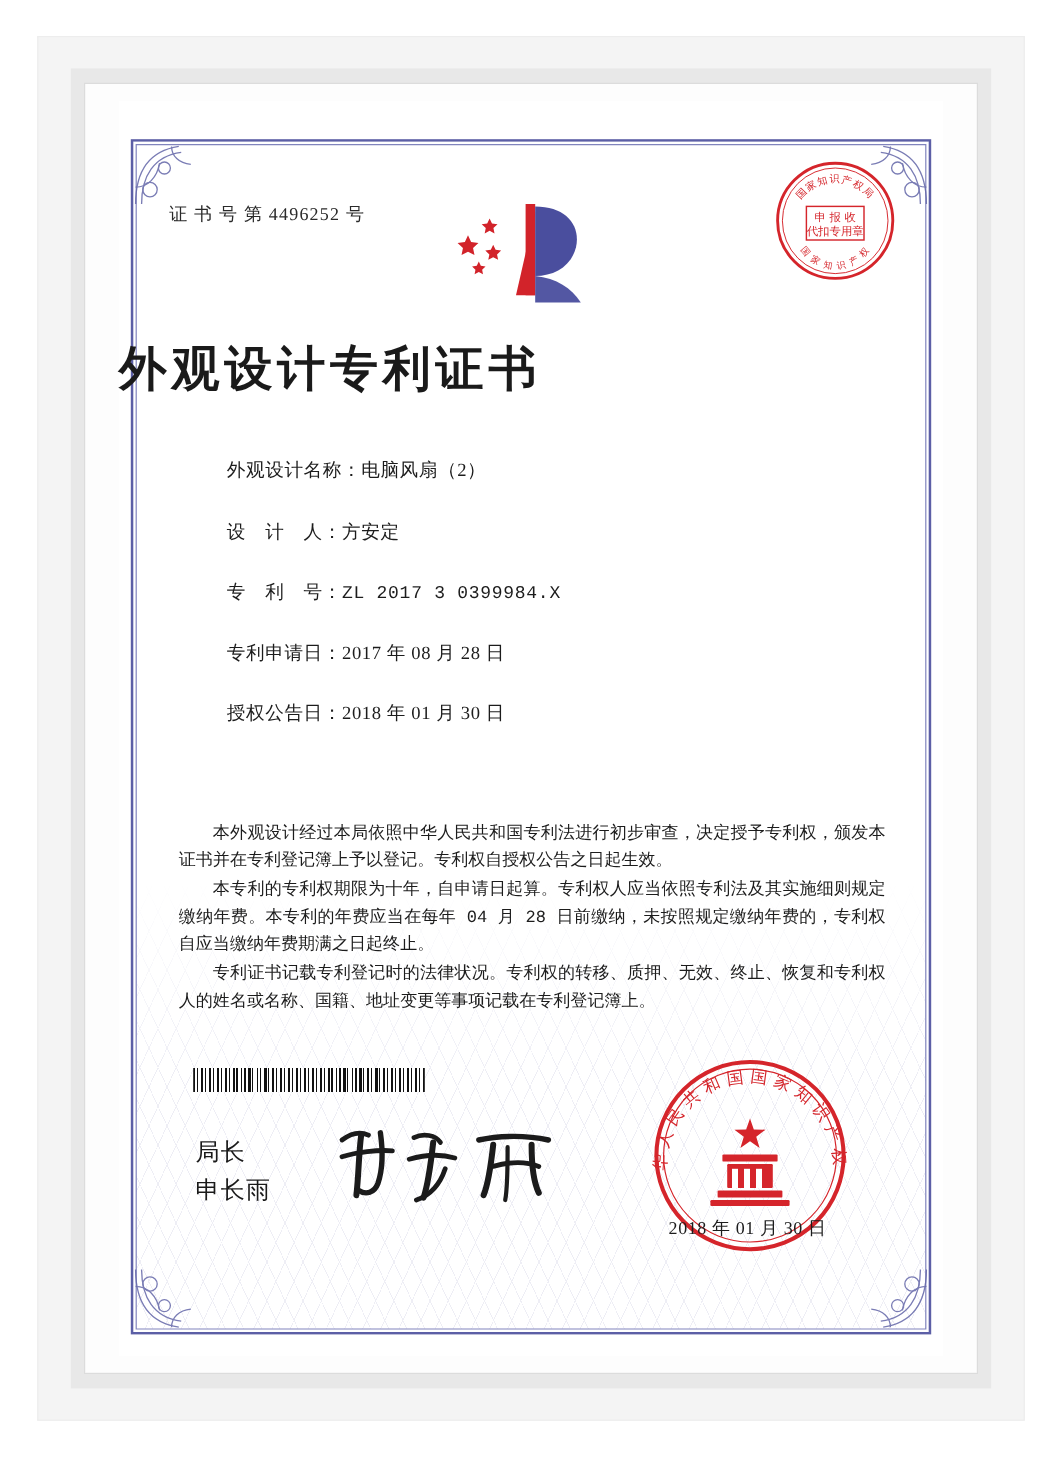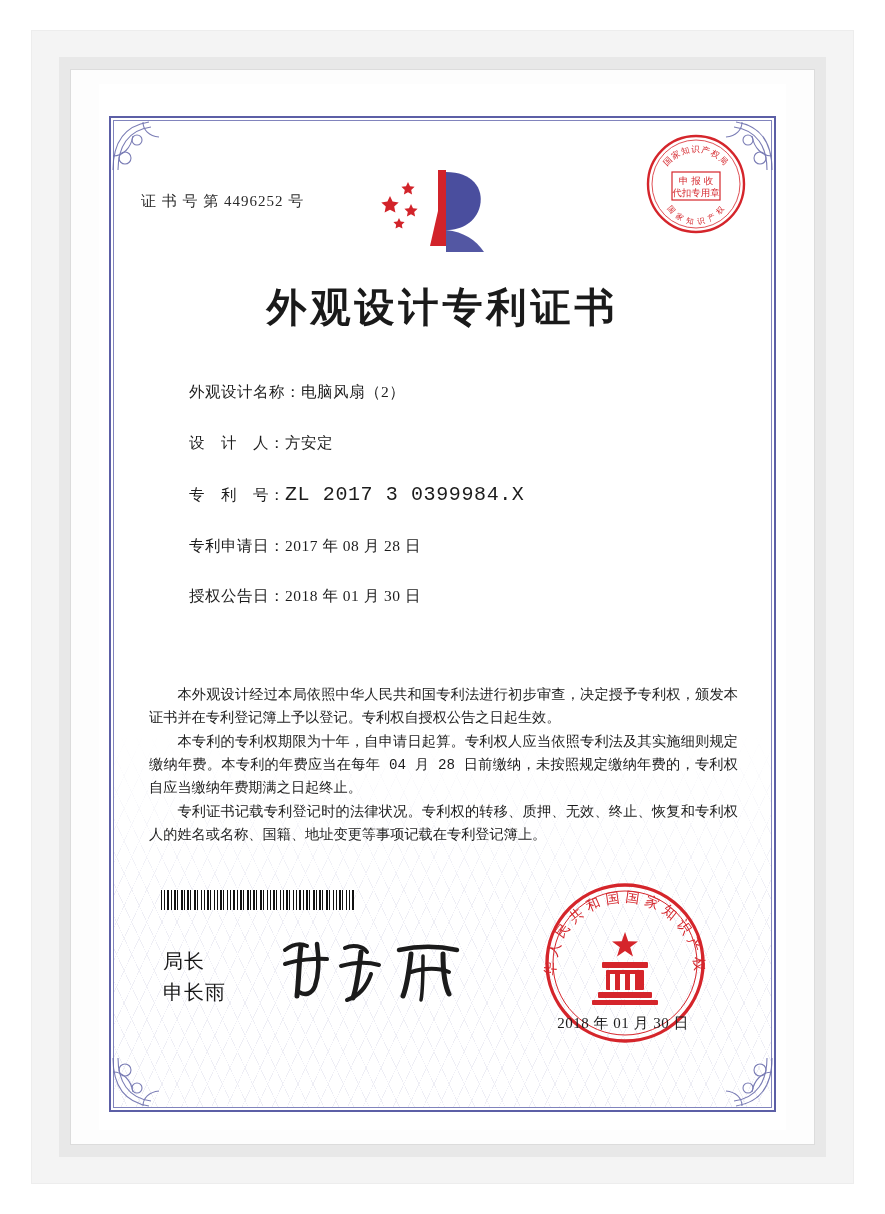--- a/index.html
+++ b/index.html
@@ -65,21 +65,21 @@
   }
   .corner svg { width: 100%; height: 100%; display:block; }
   .corner.tl { left: 10px;  top: 32px; }
   .corner.tr { right: 10px; top: 32px; transform: scaleX(-1); }
   .corner.bl { left: 10px;  bottom: 18px; transform: scaleY(-1); }
   .corner.br { right: 10px; bottom: 18px; transform: scale(-1,-1); }
 
   
   .cert-no {
     position: absolute;
-    left: 42px; top: 108px;
+    left: 42px; top: 85px;
     font-size: 15px;
     color: #2a2a2a;
     letter-spacing: 1px;
     font-family: "Liberation Serif", serif;
   }
   .logo {
     position: absolute;
     left: 50%; top: 76px;
     transform: translateX(-50%);
     width: 150px; height: 96px;
@@ -90,21 +90,20 @@
     position: absolute;
     right: 38px; top: 48px;
     width: 104px; height: 104px;
   }
   .seal-top svg { width:100%; height:100%; display:block; }
 
   .title {
     position: absolute;
     left: 0; right: 0;
     top: 196px;
-    text-align: center;
     font-size: 40px;
     font-weight: bold;
     letter-spacing: 4px;
     color: #1a1a1a;
     font-family: "DejaVu Serif", "Liberation Serif", serif;
   }
 
   
   .fields {
     position: absolute;
@@ -117,21 +116,21 @@
     color: #1c1c1c;
     margin-bottom: 29.5px;
     white-space: nowrap;
     font-family: "Liberation Serif", serif;
     margin-left: 40px;
   }
   .field .lbl { letter-spacing: 0.5px; }
   .field .val { letter-spacing: 0.5px; }
   .field.mono .val {
     font-family: "Liberation Mono", monospace;
-    font-size: 20px;
+    font-size: 15px;
     letter-spacing: 0.6px;
   }
 
   
   .paras {
     position: absolute;
     left: 50px; right: 48px;
     top: 600px;
     font-size: 14.2px;
     line-height: 1.62;

